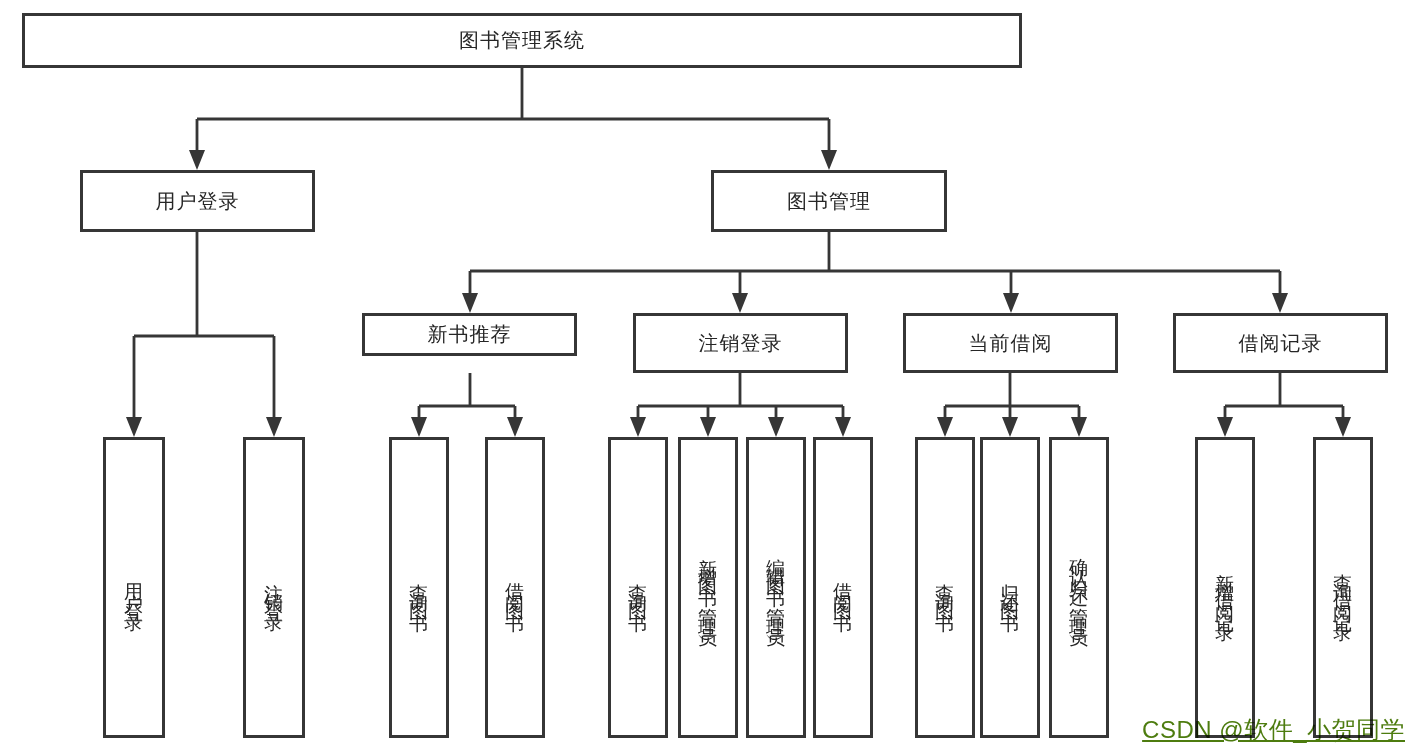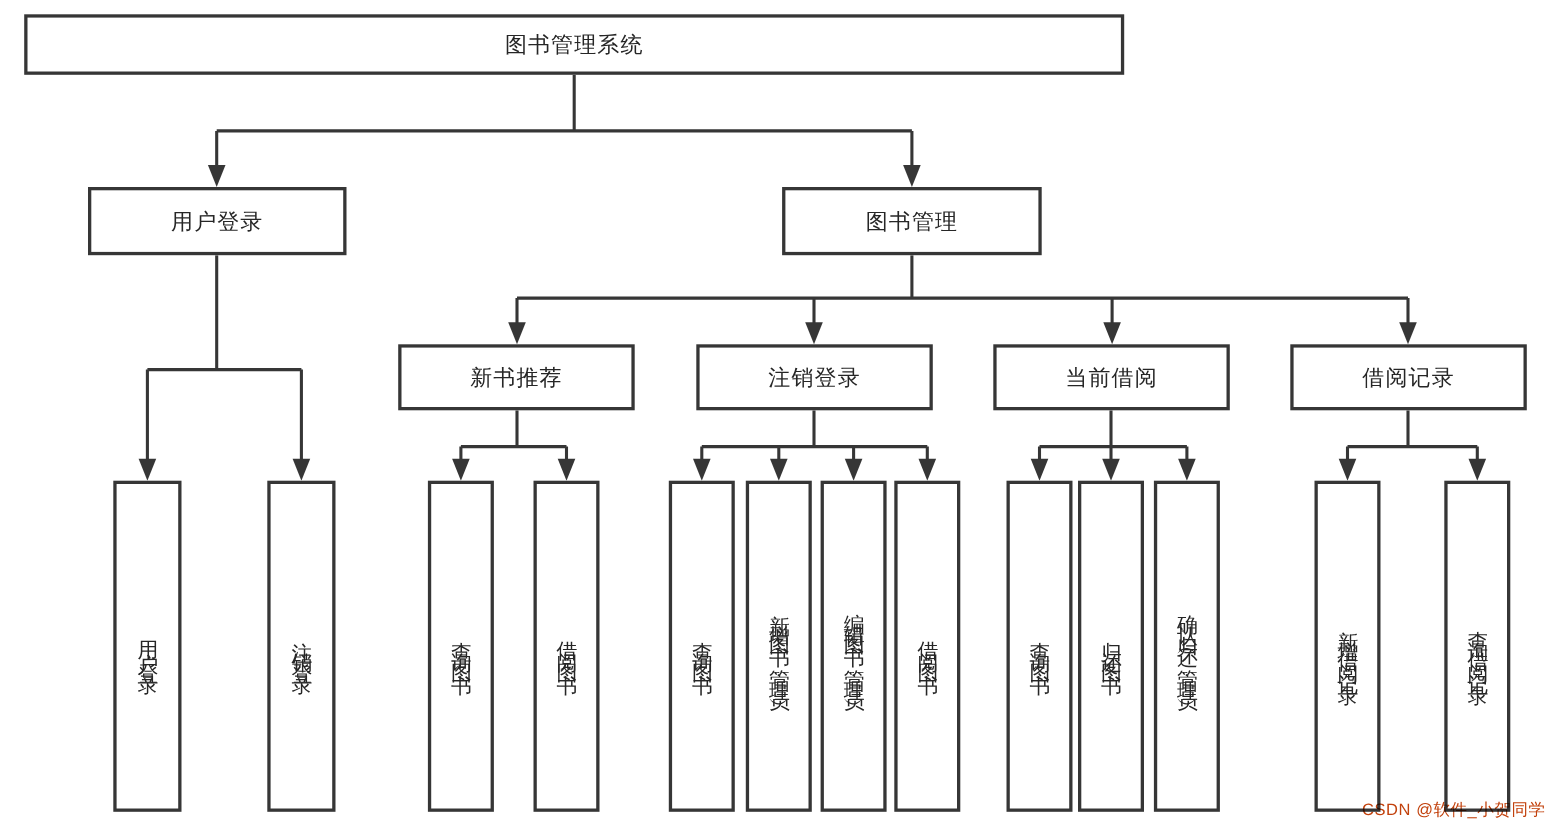--- a/index.html
+++ b/index.html
@@ -36,26 +36,27 @@
     text-orientation: mixed;
     font-size: 19px;
     letter-spacing: 10px;
     line-height: 1;
     white-space: nowrap;
   }
   .watermark {
     position: absolute;
     right: 0;
     bottom: 1px;
-    font-size: 15px;
+    font-size: 24px;
     letter-spacing: 0.5px;
-    color: #c2410c;
+    color: #4d7c0f;
     mix-blend-mode: multiply;
     z-index: 10;
     white-space: nowrap;
+    text-decoration: underline;
   }
 </style>
 </head>
 <body>
 
 <div class="canvas">
 
   <svg class="connectors" width="1405" height="747" viewBox="0 0 1405 747" xmlns="http://www.w3.org/2000/svg">
     <g stroke="#363636" stroke-width="2.8" fill="none">
       <path d="M522 68 V119 M197 119 H829 M197 119 V151 M829 119 V151"></path>
@@ -93,21 +94,21 @@
     <span>图书管理系统</span>
   </div>
 
   <div class="node h" style="left:80px; top:170px; width:235px; height:62px;">
     <span>用户登录</span>
   </div>
   <div class="node h" style="left:711px; top:170px; width:236px; height:62px;align-items:center;">
     <span>图书管理</span>
   </div>
 
-  <div class="node h" style="left:362px; top:313px; width:215px; height:60px;">
+  <div class="node h" style="left:362px; top:313px; width:215px; height:43px;">
     <span>新书推荐</span>
   </div>
   <div class="node h" style="left:633px; top:313px; width:215px; height:60px;">
     <span>注销登录</span>
   </div>
   <div class="node h" style="left:903px; top:313px; width:215px; height:60px;">
     <span>当前借阅</span>
   </div>
   <div class="node h" style="left:1173px; top:313px; width:215px; height:60px;">
     <span>借阅记录</span>

